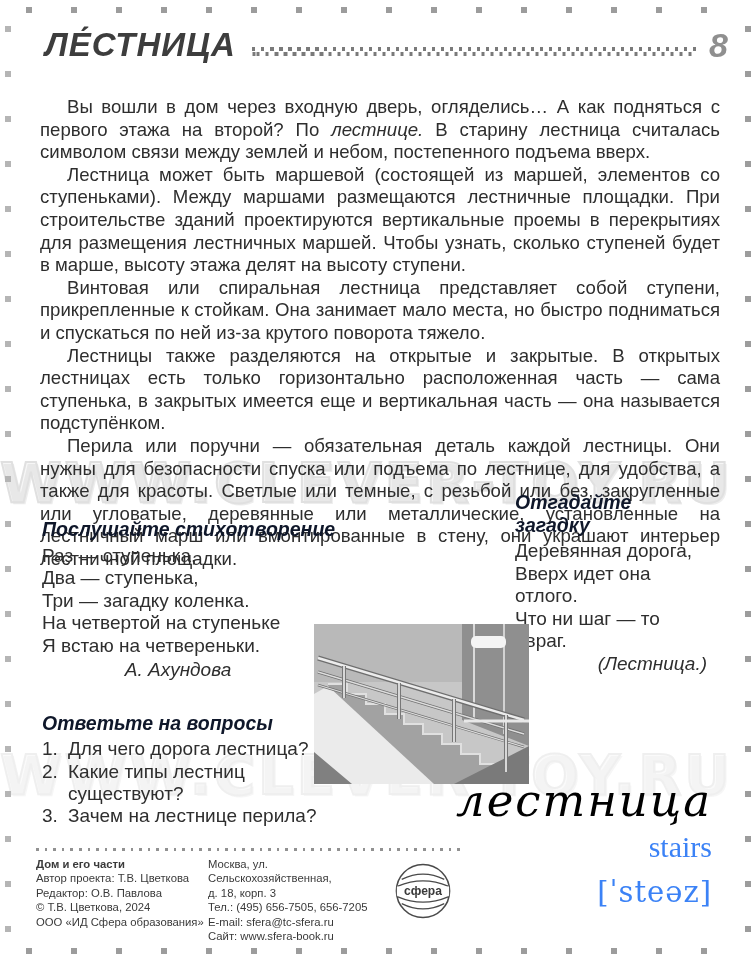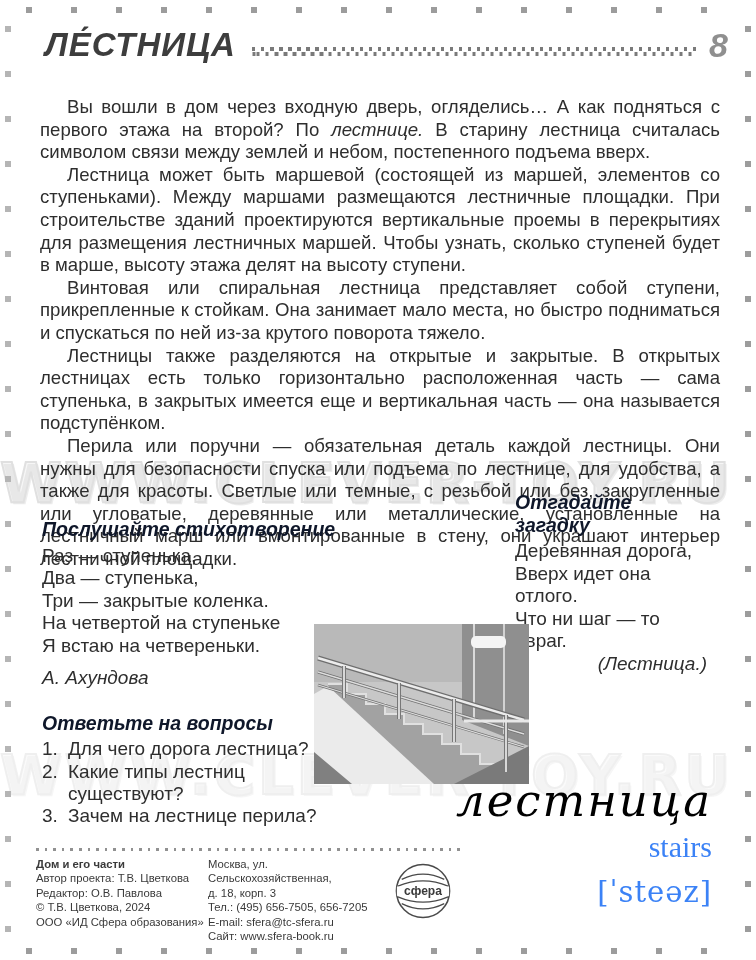--- a/index.html
+++ b/index.html
@@ -28,21 +28,21 @@
     background-position:0 0,4.5px 5px;background-repeat:repeat-x;}
   .page-num{font-size:34px;font-style:italic;font-weight:bold;color:#8f8f8f;line-height:0.9;}
 
   .body-text{position:absolute;top:80px;left:40px;width:680px;
     font-size:18.6px;line-height:22.6px;text-align:justify;z-index:1;margin-top:16px;}
   .body-text p{margin:0;text-indent:27px;}
 
   .section-h{font-weight:bold;font-style:italic;font-size:19.5px;color:#0f172a;margin:0 0 4px 0;}
   .poem{position:absolute;top:518px;left:42px;width:300px;font-size:19px;line-height:22.5px;z-index:2;}
   .poem-line{white-space:nowrap;}
-  .poem-author{font-style:italic;text-align:left;padding-right:28px;margin-top:10px;}
+  .poem-author{font-style:italic;text-align:center;padding-right:28px;margin-top:2px;}
 
   .riddle{position:absolute;top:491px;left:515px;width:196px;font-size:19px;line-height:22.5px;z-index:2;}
   .riddle-answer{font-style:italic;text-align:right;padding-right:4px;}
 
   .questions{position:absolute;top:712px;left:42px;width:284px;font-size:19px;line-height:22.3px;z-index:2;}
   .q{display:flex;}
   .q-num{width:26px;flex:none;}
 
   .photo{position:absolute;left:314px;top:624px;width:215px;height:160px;z-index:2;}
   .photo svg{display:block;}
@@ -93,21 +93,21 @@
     <p>Лестница может быть маршевой (состоящей из маршей, элементов со ступеньками). Между маршами размещаются лестничные площадки. При строительстве зданий проектируются вертикальные проемы в перекрытиях для размещения лестничных маршей. Чтобы узнать, сколько ступеней будет в марше, высоту этажа делят на высоту ступени.</p>
     <p>Винтовая или спиральная лестница представляет собой ступени, прикрепленные к стойкам. Она занимает мало места, но быстро подниматься и спускаться по ней из-за крутого поворота тяжело.</p>
     <p>Лестницы также разделяются на открытые и закрытые. В открытых лестницах есть только горизонтально расположенная часть — сама ступенька, в закрытых имеется еще и вертикальная часть — она называется подступёнком.</p>
     <p>Перила или поручни — обязательная деталь каждой лестницы. Они нужны для безопасности спуска или подъема по лестнице, для удобства, а также для красоты. Светлые или темные, с резьбой или без, закругленные или угловатые, деревянные или металлические, установленные на лестничный марш или вмонтированные в стену, они украшают интерьер лестничной площадки.</p>
   </div>
 
   <div class="poem">
     <div class="section-h">Послушайте стихотворение</div>
     <div class="poem-line">Раз — ступенька,</div>
     <div class="poem-line">Два — ступенька,</div>
-    <div class="poem-line">Три — закрытые коленка.</div>
+    <div class="poem-line">Три — загадку коленка.</div>
     <div class="poem-line">На четвертой на ступеньке</div>
     <div class="poem-line">Я встаю на четвереньки.</div>
     <div class="poem-author">А. Ахундова</div>
   </div>
 
   <div class="riddle">
     <div class="section-h">Отгадайте загадку</div>
     <div>Деревянная дорога,</div>
     <div>Вверх идет она отлого.</div>
     <div>Что ни шаг — то овраг.</div>

